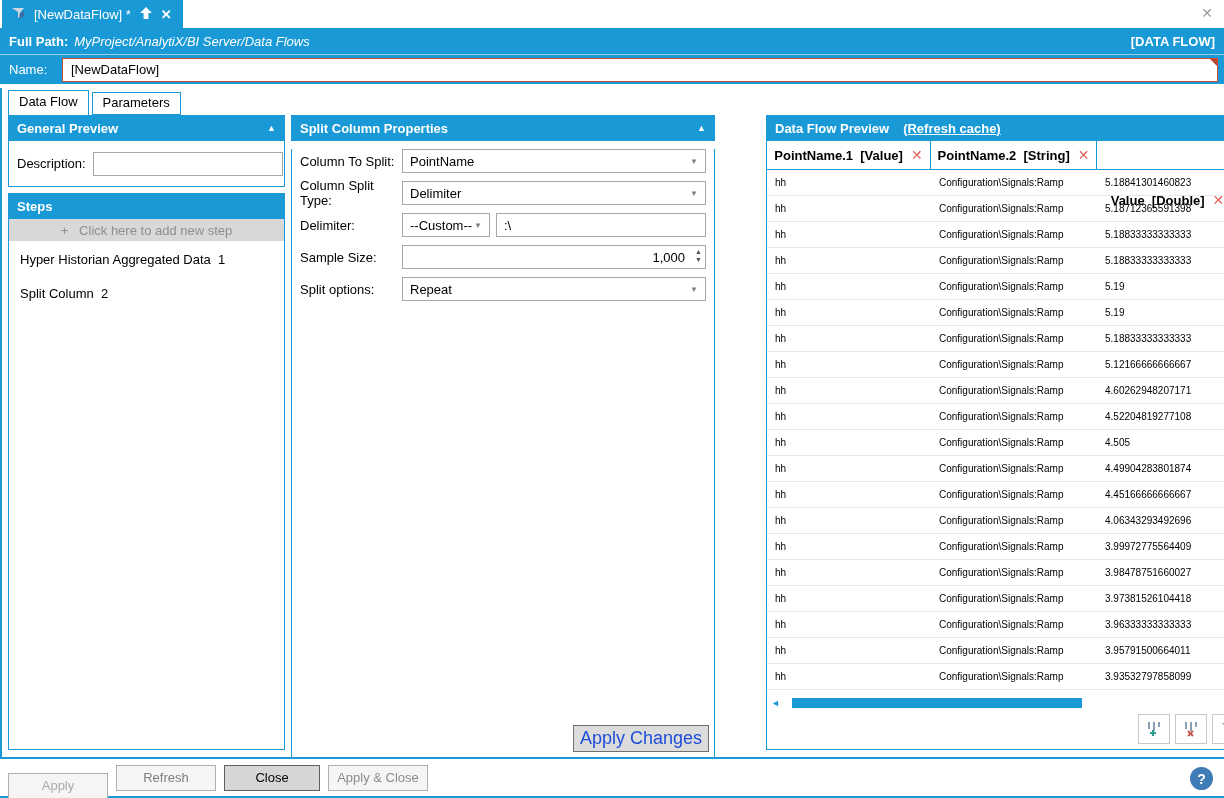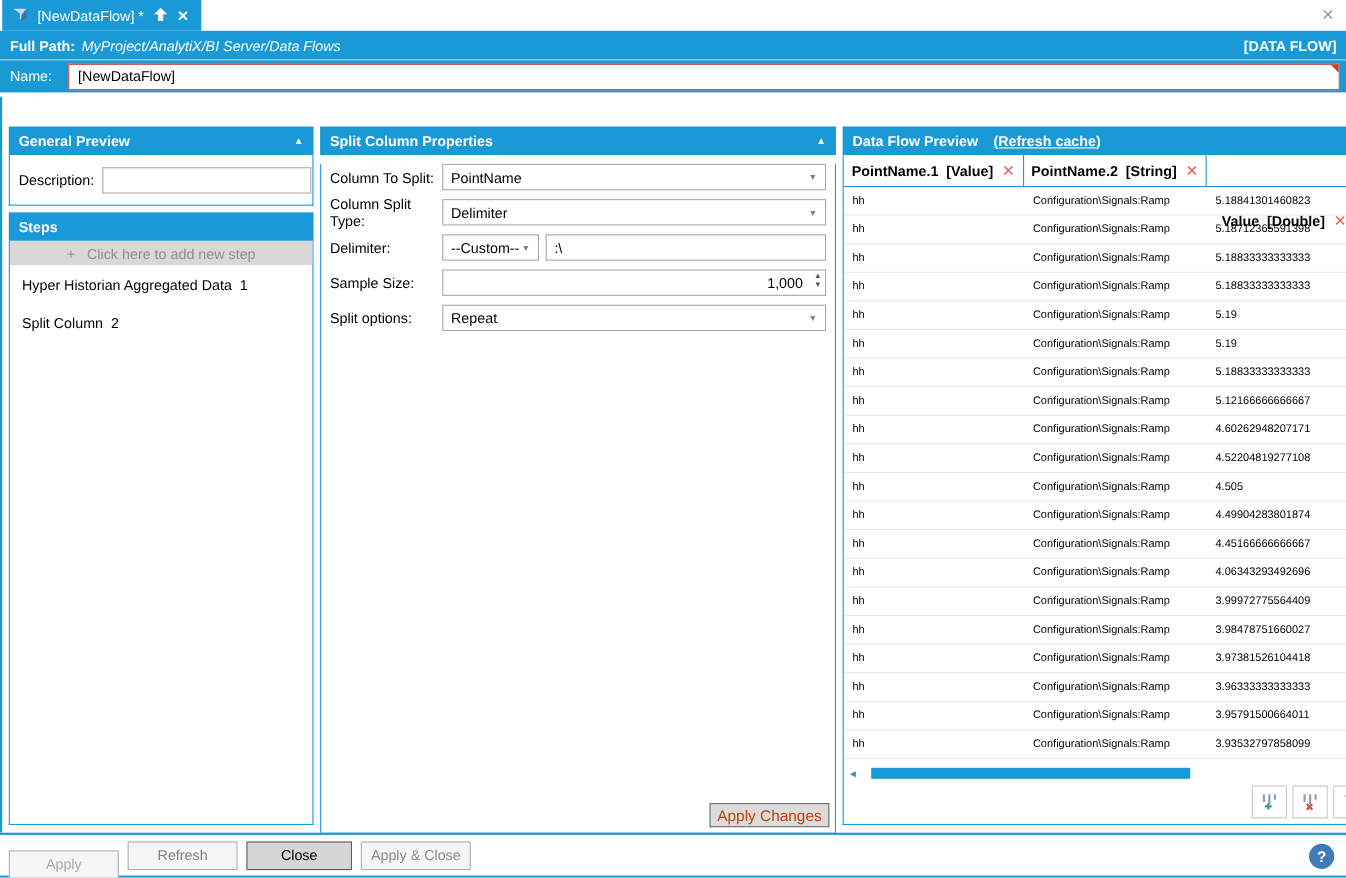--- a/index.html
+++ b/index.html
@@ -48,32 +48,32 @@
   .p-general .panel-b{height:46px;display:flex;align-items:center;gap:7px;padding:0 8px;font-size:13px;}
   .desc-input{flex:1;height:24px;border:1px solid #a8a8a8;padding:0 6px;font-size:13px;font-family:inherit;}
 
   
   .p-steps{position:absolute;left:8px;top:193px;width:277px;height:557px;}
   .p-steps .panel-b{height:531px;}
   .add-bar{height:22px;background:#d8d8d8;color:#8e8e8e;font-size:13px;display:flex;align-items:center;justify-content:center;white-space:pre;cursor:default;}
   .step-item{padding:11px 4px 8px 11px;font-size:13px;color:#000;white-space:pre;cursor:default;}
 
   
-  .p-props{position:absolute;left:291px;top:115px;width:469px;height:635px;}
+  .p-props{position:absolute;left:291px;top:115px;width:424px;height:635px;}
   .p-props .panel-b{height:609px;position:relative;}
   .frow{display:flex;align-items:center;margin:8px 8px 0 8px;height:24px;font-size:13px;}
   .flabel{width:102px;flex:none;}
   .select{flex:1;border:1px solid #a8a8a8;height:24px;display:flex;align-items:center;padding:0 7px;background:#fff;cursor:default;}
   .select .dd{margin-left:auto;color:#808080;font-size:8px;}
   .delim-select{width:88px;flex:none;margin-right:6px;}
   .text-input{flex:1;border:1px solid #a8a8a8;height:24px;padding:0 7px;font-size:13px;font-family:inherit;}
   .spin-wrap{flex:1;position:relative;height:24px;}
   .spin-input{width:100%;height:100%;border:1px solid #a8a8a8;padding:0 20px 0 7px;font-size:13px;font-family:inherit;text-align:right;}
   .spinner{position:absolute;right:4px;top:3px;display:flex;flex-direction:column;line-height:8px;font-size:7px;color:#555;cursor:default;}
-  .apply-changes{position:absolute;right:5px;bottom:5px;background:#dcdcdc;border:1px solid #707070;font-size:14px;padding:2px 6px;font-family:inherit;color:#c2410c;}
+  .apply-changes{position:absolute;right:5px;bottom:5px;background:#dcdcdc;border:1px solid #707070;font-size:18px;padding:2px 6px;font-family:inherit;color:#1d4ed8;}
 
   
   .p-preview{position:absolute;left:766px;top:115px;width:487px;height:635px;}
   .p-preview .panel-h{gap:14px;}
   .refresh-link{text-decoration:underline;font-weight:bold;color:#fff;font-size:13px;cursor:pointer;}
   .p-preview .panel-b{height:609px;position:relative;}
   .thead{display:flex;height:29px;border-bottom:1px solid var(--blue);font-weight:bold;font-size:13px;}
   .th{display:flex;align-items:center;justify-content:center;height:100%;white-space:pre;overflow:hidden;}
   .th1{width:164px;border-right:1px solid var(--blue);}
   .th2{width:166px;border-right:1px solid var(--blue);}
@@ -140,20 +140,24 @@
   </div>
 
   <div class="namebar">
     <span class="nlabel">Name:</span>
     <div class="name-wrap">
       <input class="name-input" value="[NewDataFlow]" style="">
       <div class="name-corner"></div>
     </div>
   </div>
 
+  <div class="tabs">
+    <div class="vtab active">Data Flow</div>
+    <div class="vtab inactive">Parameters</div>
+  </div>
   <div class="left-edge"></div>
 
   <div class="p-general">
     <div class="panel-h">
       <span>General Preview</span>
       <span class="collapse">▲</span>
     </div>
     <div class="panel-b">
       <span>Description:</span>
       <input class="desc-input" value="" style="">

